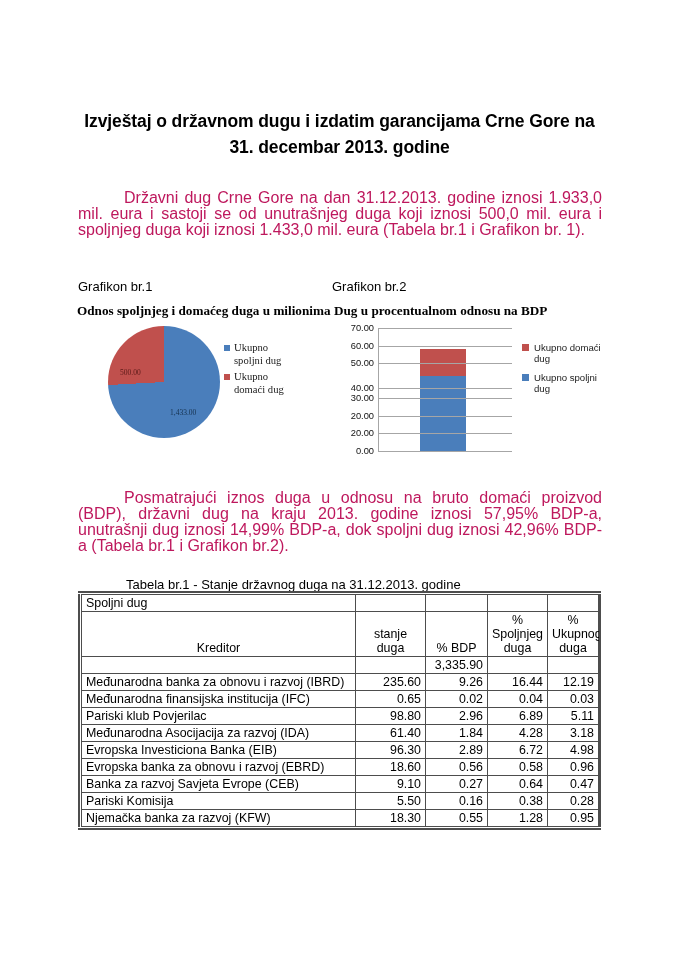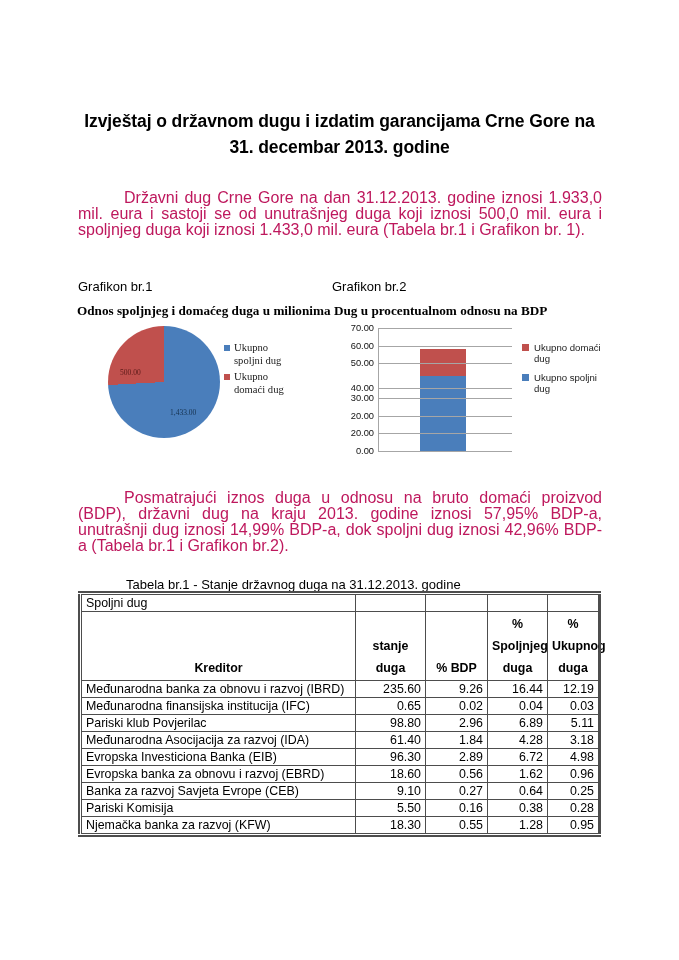--- a/index.html
+++ b/index.html
@@ -248,21 +248,21 @@
     bottom: -3px;
     height: 2px;
     background: #4d4d4d;
   }
   .sec-head td {
     font-weight: bold;
     height: 18px;
     margin-left: 48px;
   }
   .hdr-row td { height: 56px; }
-  .hdr-row td.ctr { font-weight: bold; line-height: 22px; }
+  .hdr-row td.ctr { font-weight: normal; line-height: 14px; }
   .row-tall td { height: 30px; vertical-align: top; padding-top: 2px; }
   .row-tall td.num { vertical-align: bottom; }
 </style>
 </head>
 <body>
 
 <div class="page">
 
   <div class="doc-title">Izvještaj o državnom dugu i izdatim garancijama Crne Gore na 31. decembar 2013. godine</div>
 
@@ -359,20 +359,27 @@
           <td></td>
           <td></td>
         </tr>
         <tr class="hdr-row">
           <td class="ctr">Kreditor</td>
           <td class="ctr">stanje duga</td>
           <td class="ctr">% BDP</td>
           <td class="ctr">% Spoljnjeg duga</td>
           <td class="ctr">% Ukupnog duga</td>
         </tr>
+        <tr>
+          <td></td>
+          <td class="num"></td>
+          <td class="num">3,335.90</td>
+          <td class="num"></td>
+          <td class="num"></td>
+        </tr>
       <tr class="row-tall">
             <td>Međunarodna banka za obnovu i razvoj (IBRD)</td>
             <td class="num">235.60</td>
             <td class="num">9.26</td>
             <td class="num">16.44</td>
             <td class="num">12.19</td>
           </tr>
           <tr class="row-tall">
             <td>Međunarodna finansijska institucija (IFC)</td>
             <td class="num">0.65</td>
@@ -398,29 +405,29 @@
             <td>Evropska Investiciona Banka (EIB)</td>
             <td class="num">96.30</td>
             <td class="num">2.89</td>
             <td class="num">6.72</td>
             <td class="num">4.98</td>
           </tr>
           <tr>
             <td>Evropska banka za obnovu i razvoj (EBRD)</td>
             <td class="num">18.60</td>
             <td class="num">0.56</td>
-            <td class="num">1.62</td>
+            <td class="num">0.58</td>
             <td class="num">0.96</td>
           </tr>
           <tr>
             <td>Banka za razvoj Savjeta Evrope (CEB)</td>
             <td class="num">9.10</td>
             <td class="num">0.27</td>
             <td class="num">0.64</td>
-            <td class="num">0.25</td>
+            <td class="num">0.47</td>
           </tr>
           <tr>
             <td>Pariski Komisija</td>
             <td class="num">5.50</td>
             <td class="num">0.16</td>
             <td class="num">0.38</td>
             <td class="num">0.28</td>
           </tr>
           <tr>
             <td>Njemačka banka za razvoj (KFW)</td>

